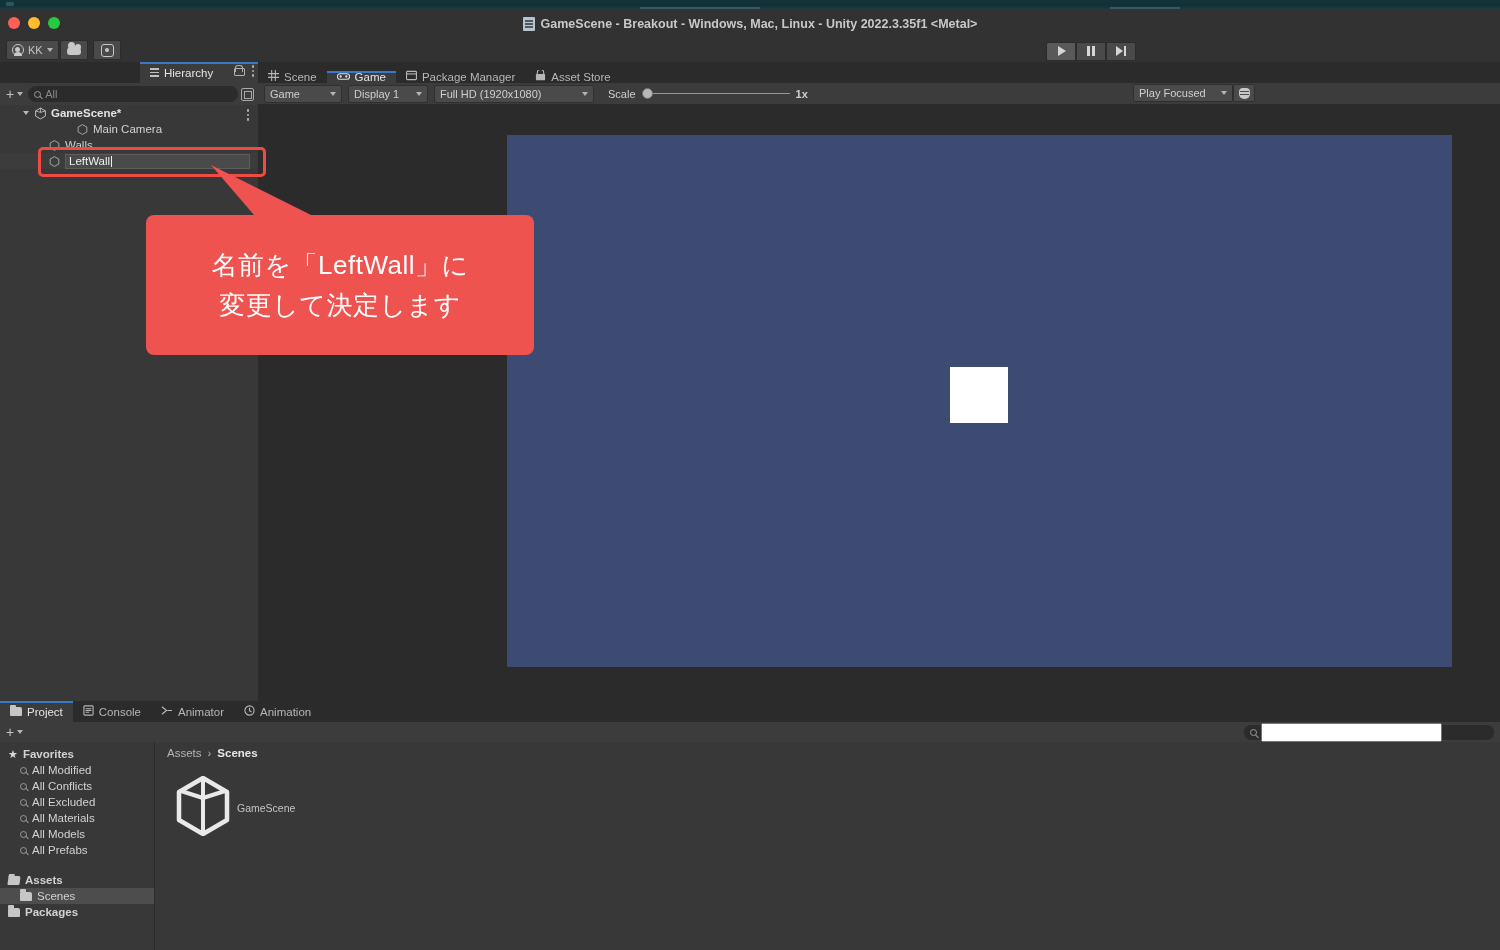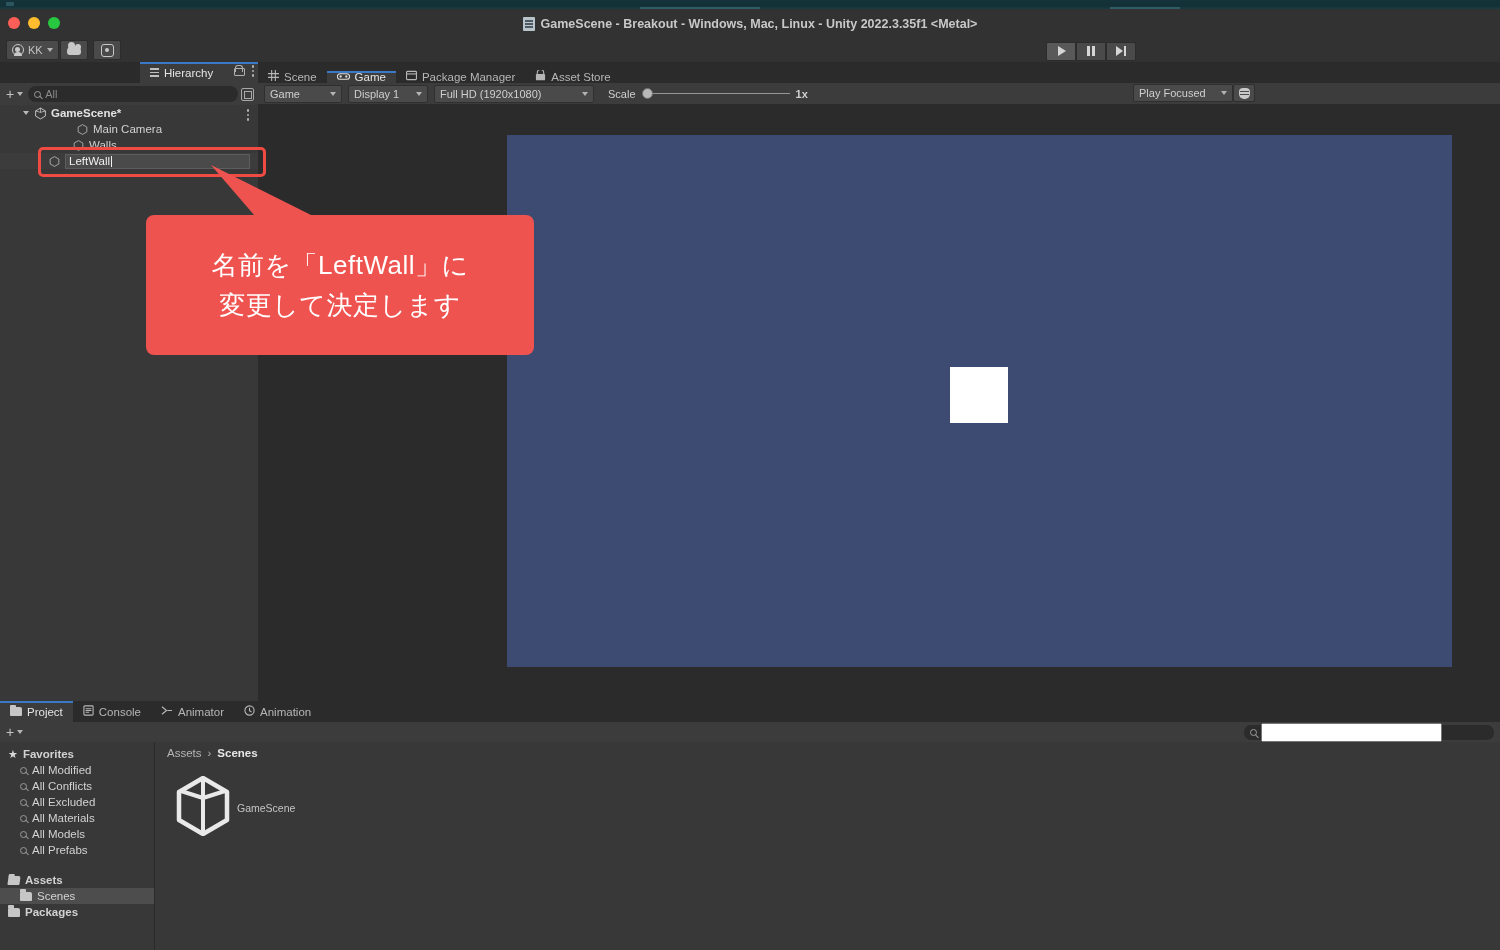--- a/index.html
+++ b/index.html
@@ -348,21 +348,21 @@
 
       <div class="hrow" style="padding-left:76px">
         <span class="cube-ic">
           <svg viewBox="0 0 24 24" width="13" height="13">
               <path d="M12 3l8 4.5v9L12 21l-8-4.5v-9z" fill="none" stroke="#bdbdbd" stroke-width="1.5"></path>
             </svg>
         </span>
         <span>Main Camera</span>
       </div>
 
-      <div class="hrow" style="padding-left:72px">
+      <div class="hrow" style="padding-left:48px">
         <span class="cube-ic">
           <svg viewBox="0 0 24 24" width="13" height="13">
               <path d="M12 3l8 4.5v9L12 21l-8-4.5v-9z" fill="none" stroke="#bdbdbd" stroke-width="1.5"></path>
             </svg>
         </span>
         <span>Walls</span>
       </div>
 
       <div class="hrow renaming" style="padding-left:48px">
         <span class="cube-ic">

